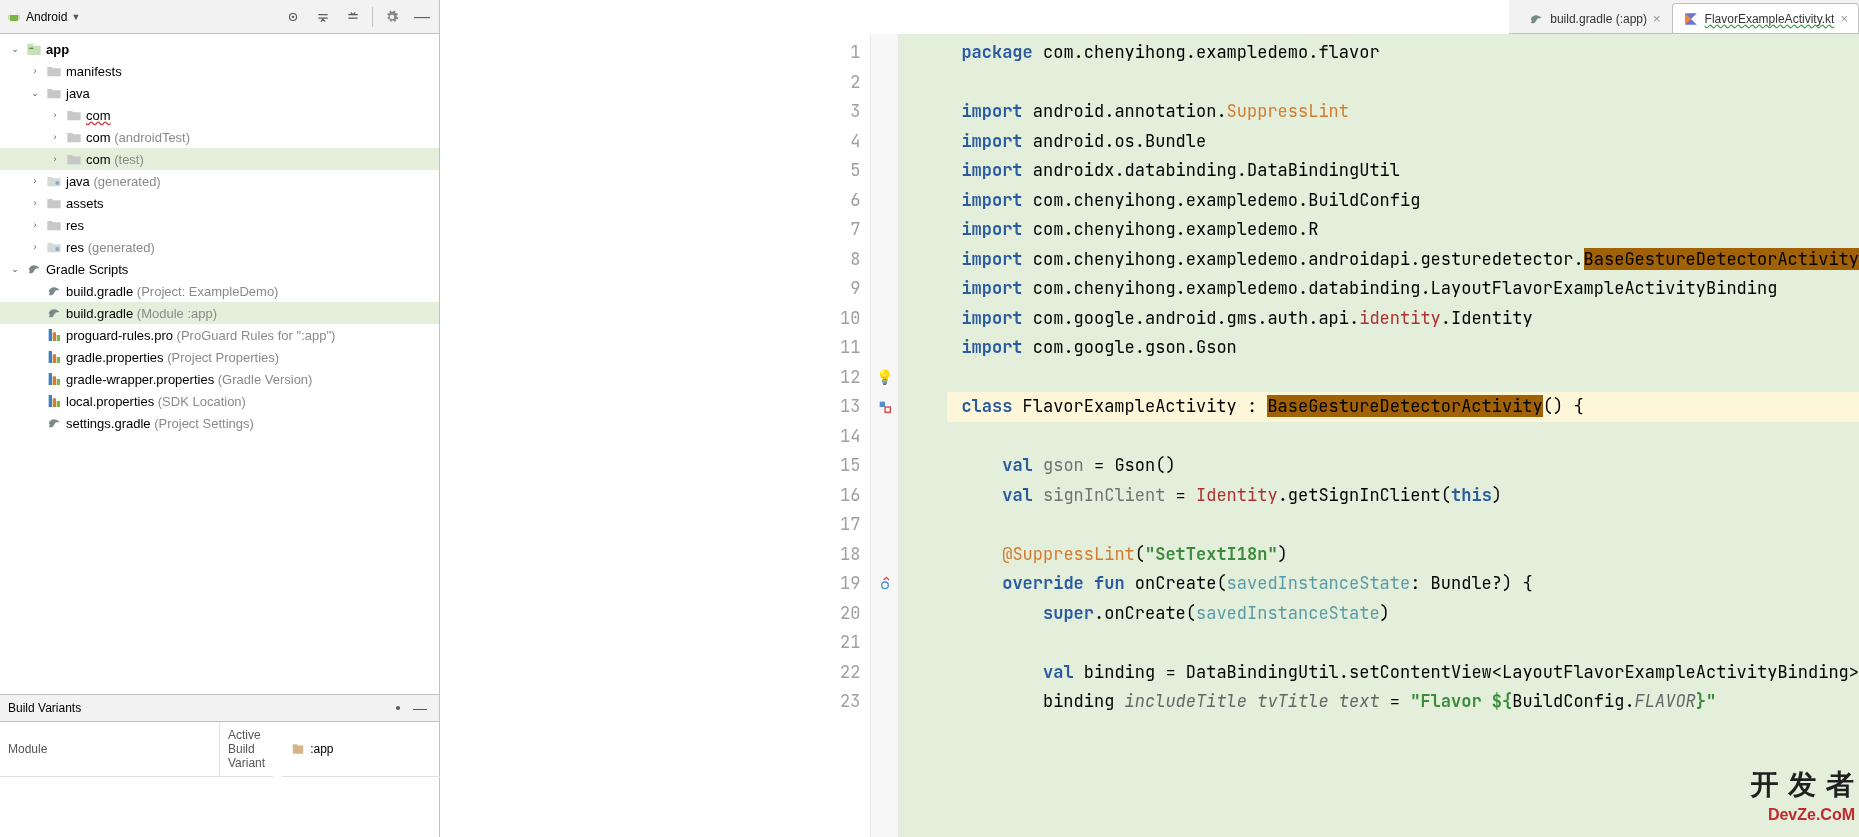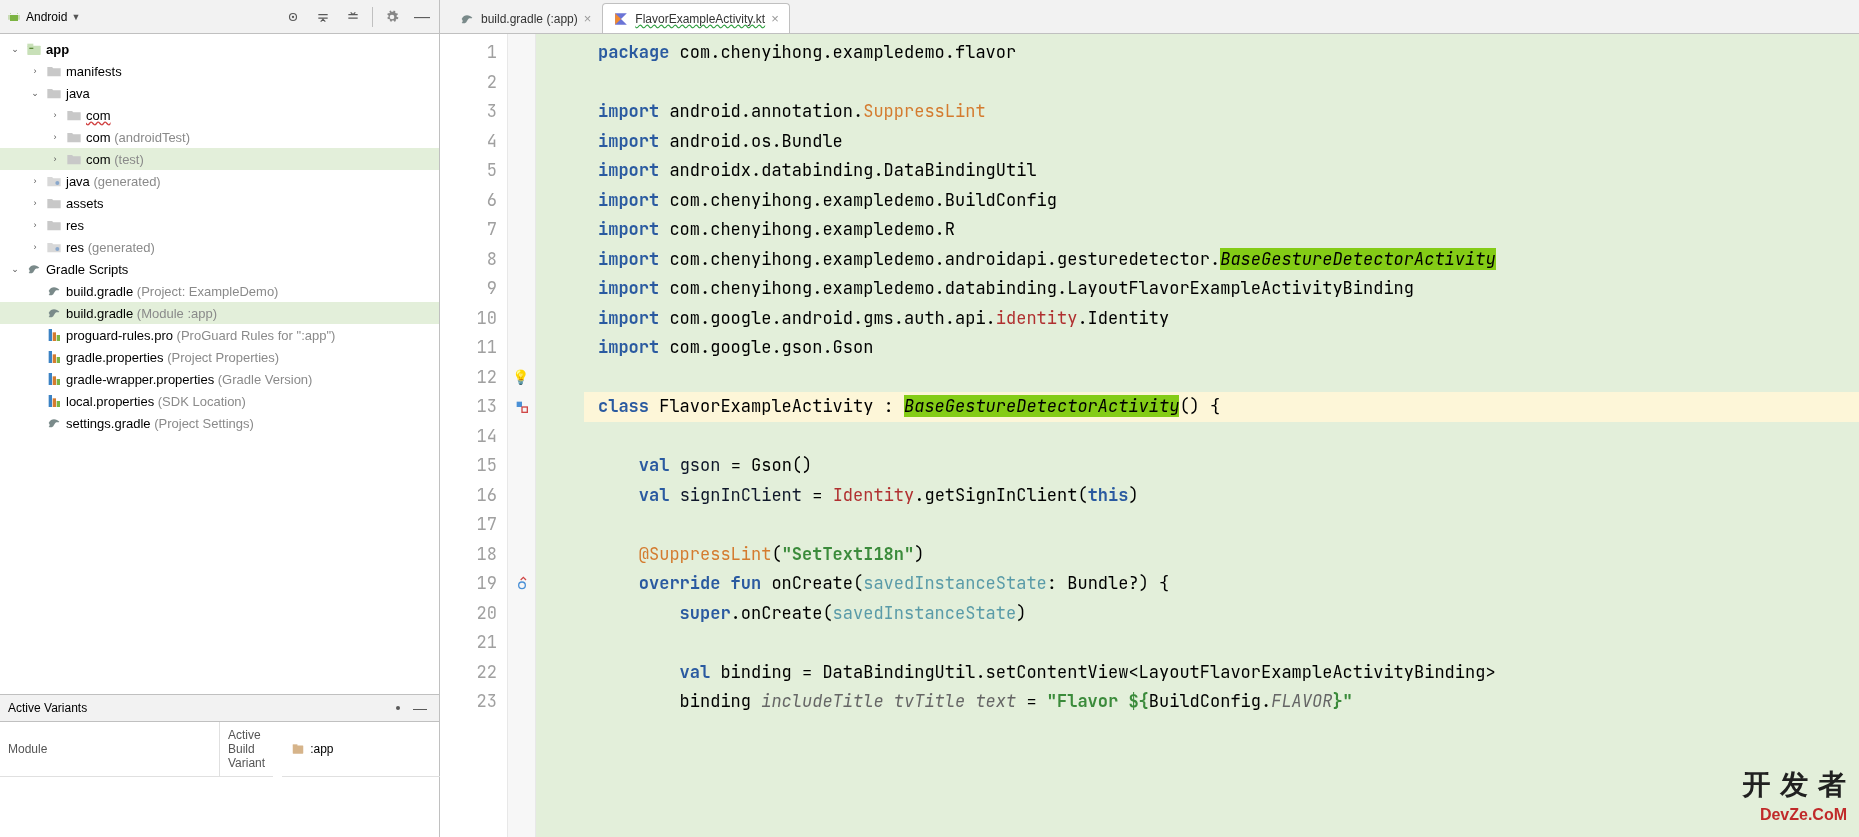--- a/index.html
+++ b/index.html
@@ -5,21 +5,21 @@
 * { margin: 0; padding: 0; box-sizing: border-box; }
 body {
   font-family: "Segoe UI", Arial, sans-serif;
   font-size: 12px;
   background: #f2f2f2;
   color: #000;
   overflow: hidden;
 }
 .app { display: flex; height: 837px; width: 1859px; }
 .left-col { width: 440px; display: flex; flex-direction: column; border-right: 1px solid #c0c0c0; background: #fff; }
-.right-col { flex: 1; display: flex; flex-direction: column; background: #fff; }
+.right-col { flex: 1; display: flex; flex-direction: column; background: #fff; align-items: flex-end; }
 
 
 .project-toolbar {
   height: 34px; display: flex; align-items: center;
   background: #f2f2f2; border-bottom: 1px solid #c0c0c0;
   padding: 0 6px; gap: 8px;
 }
 .project-toolbar .title { display: flex; align-items: center; gap: 4px; }
 .toolbar-spacer { flex: 1; }
 .tool-btn { width: 22px; height: 22px; display: flex; align-items: center; justify-content: center; color: #595959; cursor: pointer; border-radius: 3px; }
@@ -59,32 +59,32 @@
 .gutter .ln { padding-right: 10px; height: 29.5px; }
 .annot-col { width: 28px; background: #f7f7f7; border-right: 1px solid #e8e8e8; padding-top: 4px; }
 .annot-col .acell { height: 29.5px; display: flex; align-items: center; justify-content: center; }
 .code-area { flex: 1; background: #e3efda; padding-top: 4px; overflow-x: auto; }
 .code-line { height: 29.5px; padding-left: 14px; white-space: pre; margin-left: 48px; }
 .code-line.yellow { background: #fdf6d8; }
 
 
 .kw { color: #2a5aa0; font-weight: bold; }
 .clr-orange { color: #d47b2f; }
-.clr-purple { color: #0f172a; }
+.clr-purple { color: #737373; }
 .clr-str { color: #3b8b3b; font-weight: bold; }
 .clr-param { color: #5a9ba8; }
 .clr-red { color: #b03030; }
-.box-sel { background: #84cc16; display: inline; font-style: italic; }
+.box-sel { background: #a16207; display: inline; }
 .ital { font-style: italic; color: #666; }
 
 
 svg { display: block; }
 
 
-.watermark { position: absolute; right: 12px; bottom: 8px; display: flex; flex-direction: column; align-items: flex-end; gap: 0; pointer-events: none; }
+.watermark { position: absolute; right: 4px; bottom: 8px; display: flex; flex-direction: column; align-items: flex-end; gap: 0; pointer-events: none; }
 .watermark .l1 { font-family: "Arial Black", sans-serif; font-size: 28px; color: #202020; font-weight: 900; letter-spacing: 1px; }
 .watermark .l2 { font-family: Arial, sans-serif; font-size: 16px; color: #c02a2a; font-weight: bold; }
 </style>
 </head>
 <body>
 
 <div class="app">
   <div class="left-col">
 
     <div class="project-toolbar">
@@ -296,21 +296,21 @@
           <span class="ficon">
             <svg width="16" height="16" viewBox="0 0 24 24">
               <path fill="#7a8a8a" d="M4 12c4-8 12-6 16-2-2 2-4 0-6 2-3 3-2 8-10 6 2-2 2-4 0-6z"></path>
             </svg>
           </span>
           <span class="node-label"><span style="">settings.gradle</span> <span class="gray">(Project Settings)</span></span>
         </div>
       </div>
 
     <div class="bv-header">
-      <span>Active Variants</span>
+      <span>Build Variants</span>
       <div class="spacer"></div>
       <div class="tool-btn">
           <svg width="12" height="12" viewBox="0 0 24 24">
             <path fill="#595959" d="M12 8a4 4 0 100 8 4 4 0 000-8z"></path>
           </svg>
         </div>
       <div class="tool-btn">
           <span style="font-size:14px;color:#595959">—</span>
         </div>
     </div>

